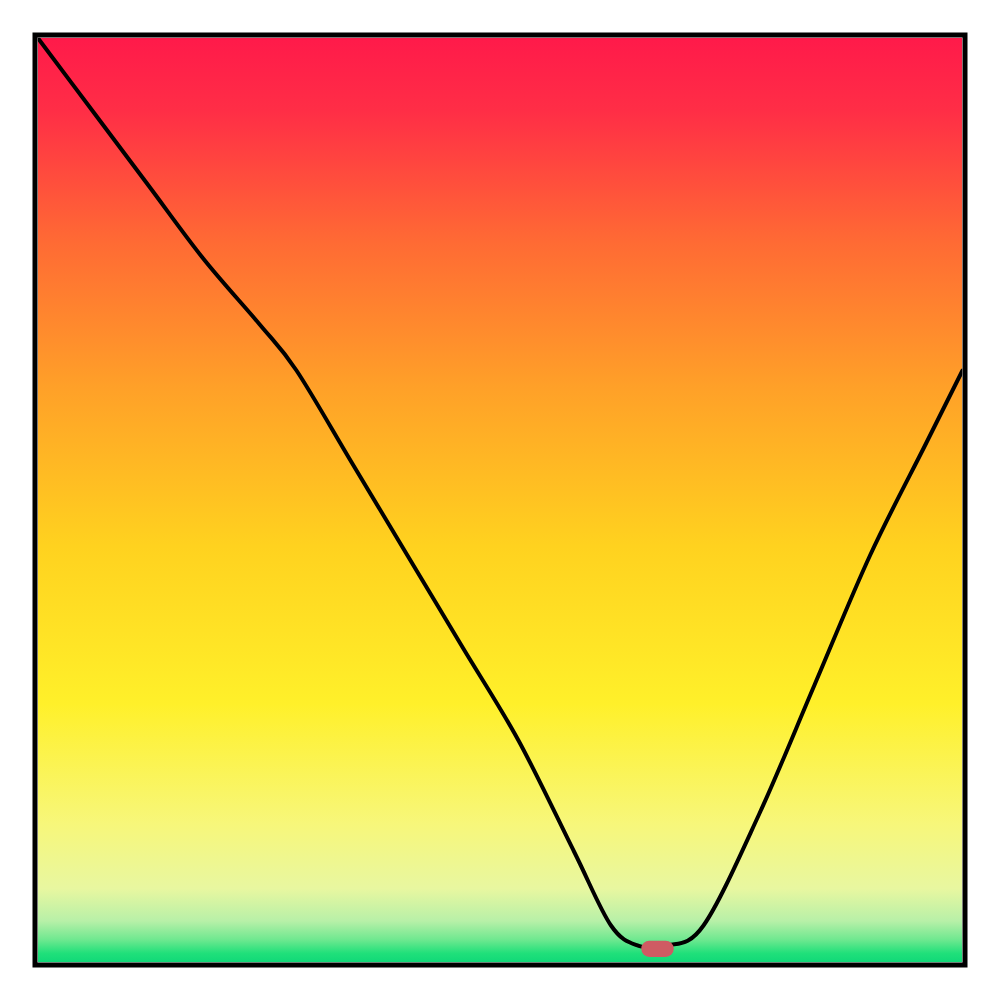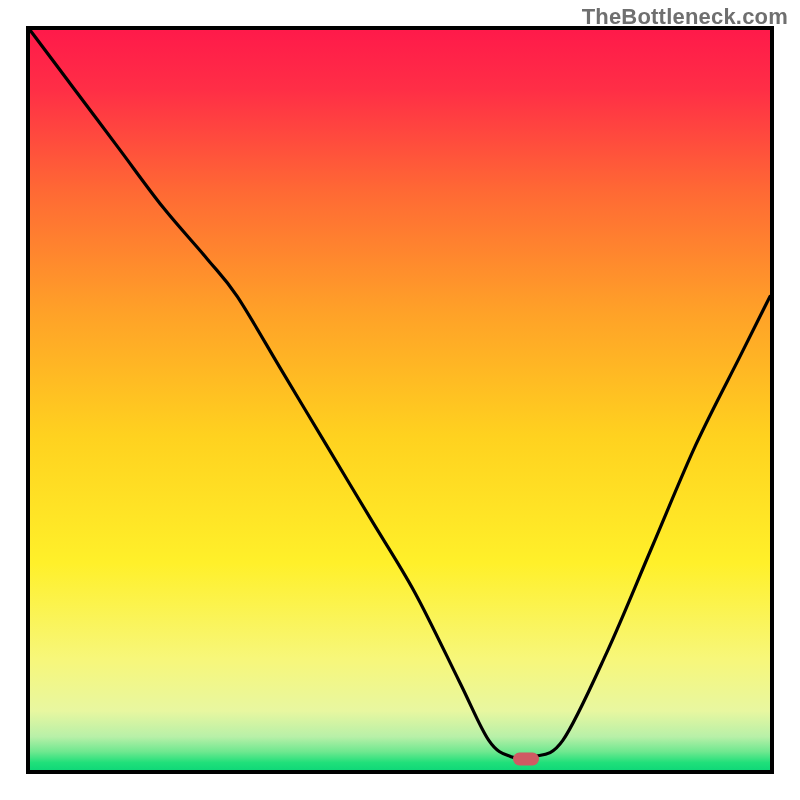--- a/index.html
+++ b/index.html
@@ -72,21 +72,20 @@
     background: #cf5b63;
     z-index: 6;
     transform: translate(-50%, -50%);
   }
 </style>
 </head>
 <body>
 
 <div class="wrap">
 
-  <div class="watermark">TheBottleneck.com</div>
 
   <div class="plot-area">
 
     <svg class="bg" viewBox="0 0 740 740" preserveAspectRatio="none">
       <defs>
         <linearGradient id="g" x1="0" y1="0" x2="0" y2="1">
           <stop offset="0.00" stop-color="#ff1a4a"></stop>
           <stop offset="0.08" stop-color="#ff2e46"></stop>
           <stop offset="0.22" stop-color="#ff6a34"></stop>
           <stop offset="0.38" stop-color="#ffa128"></stop>

